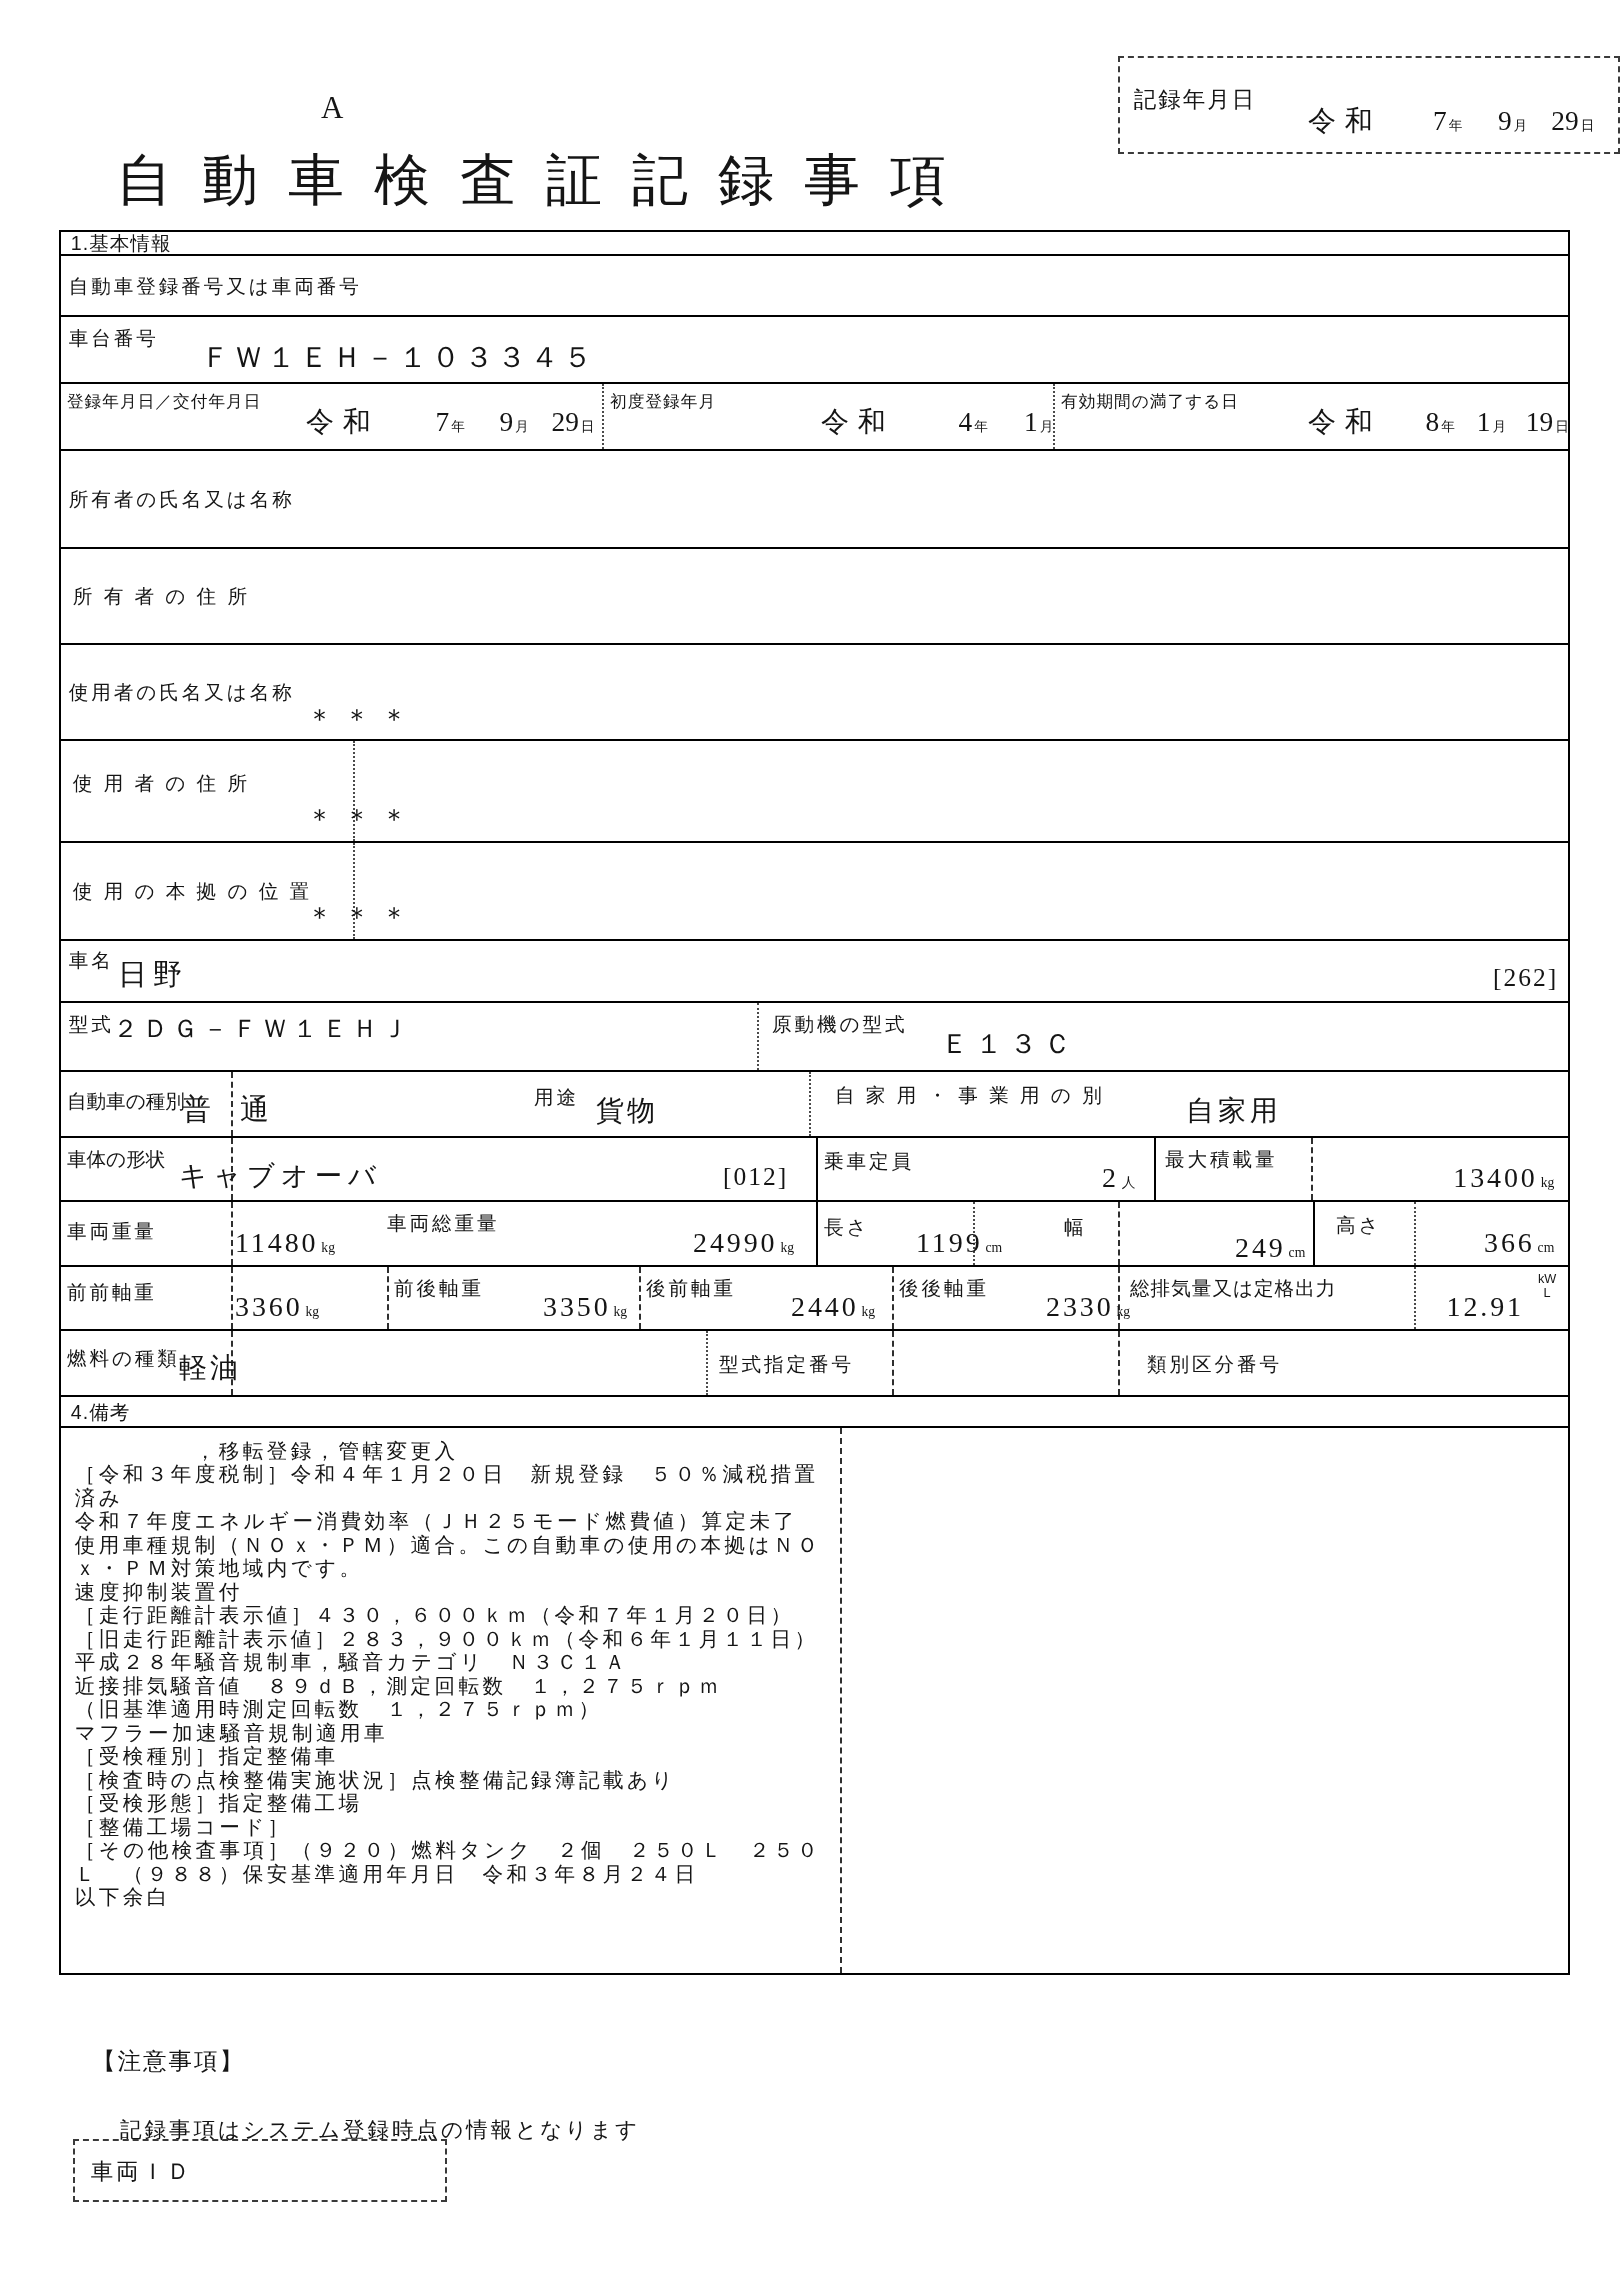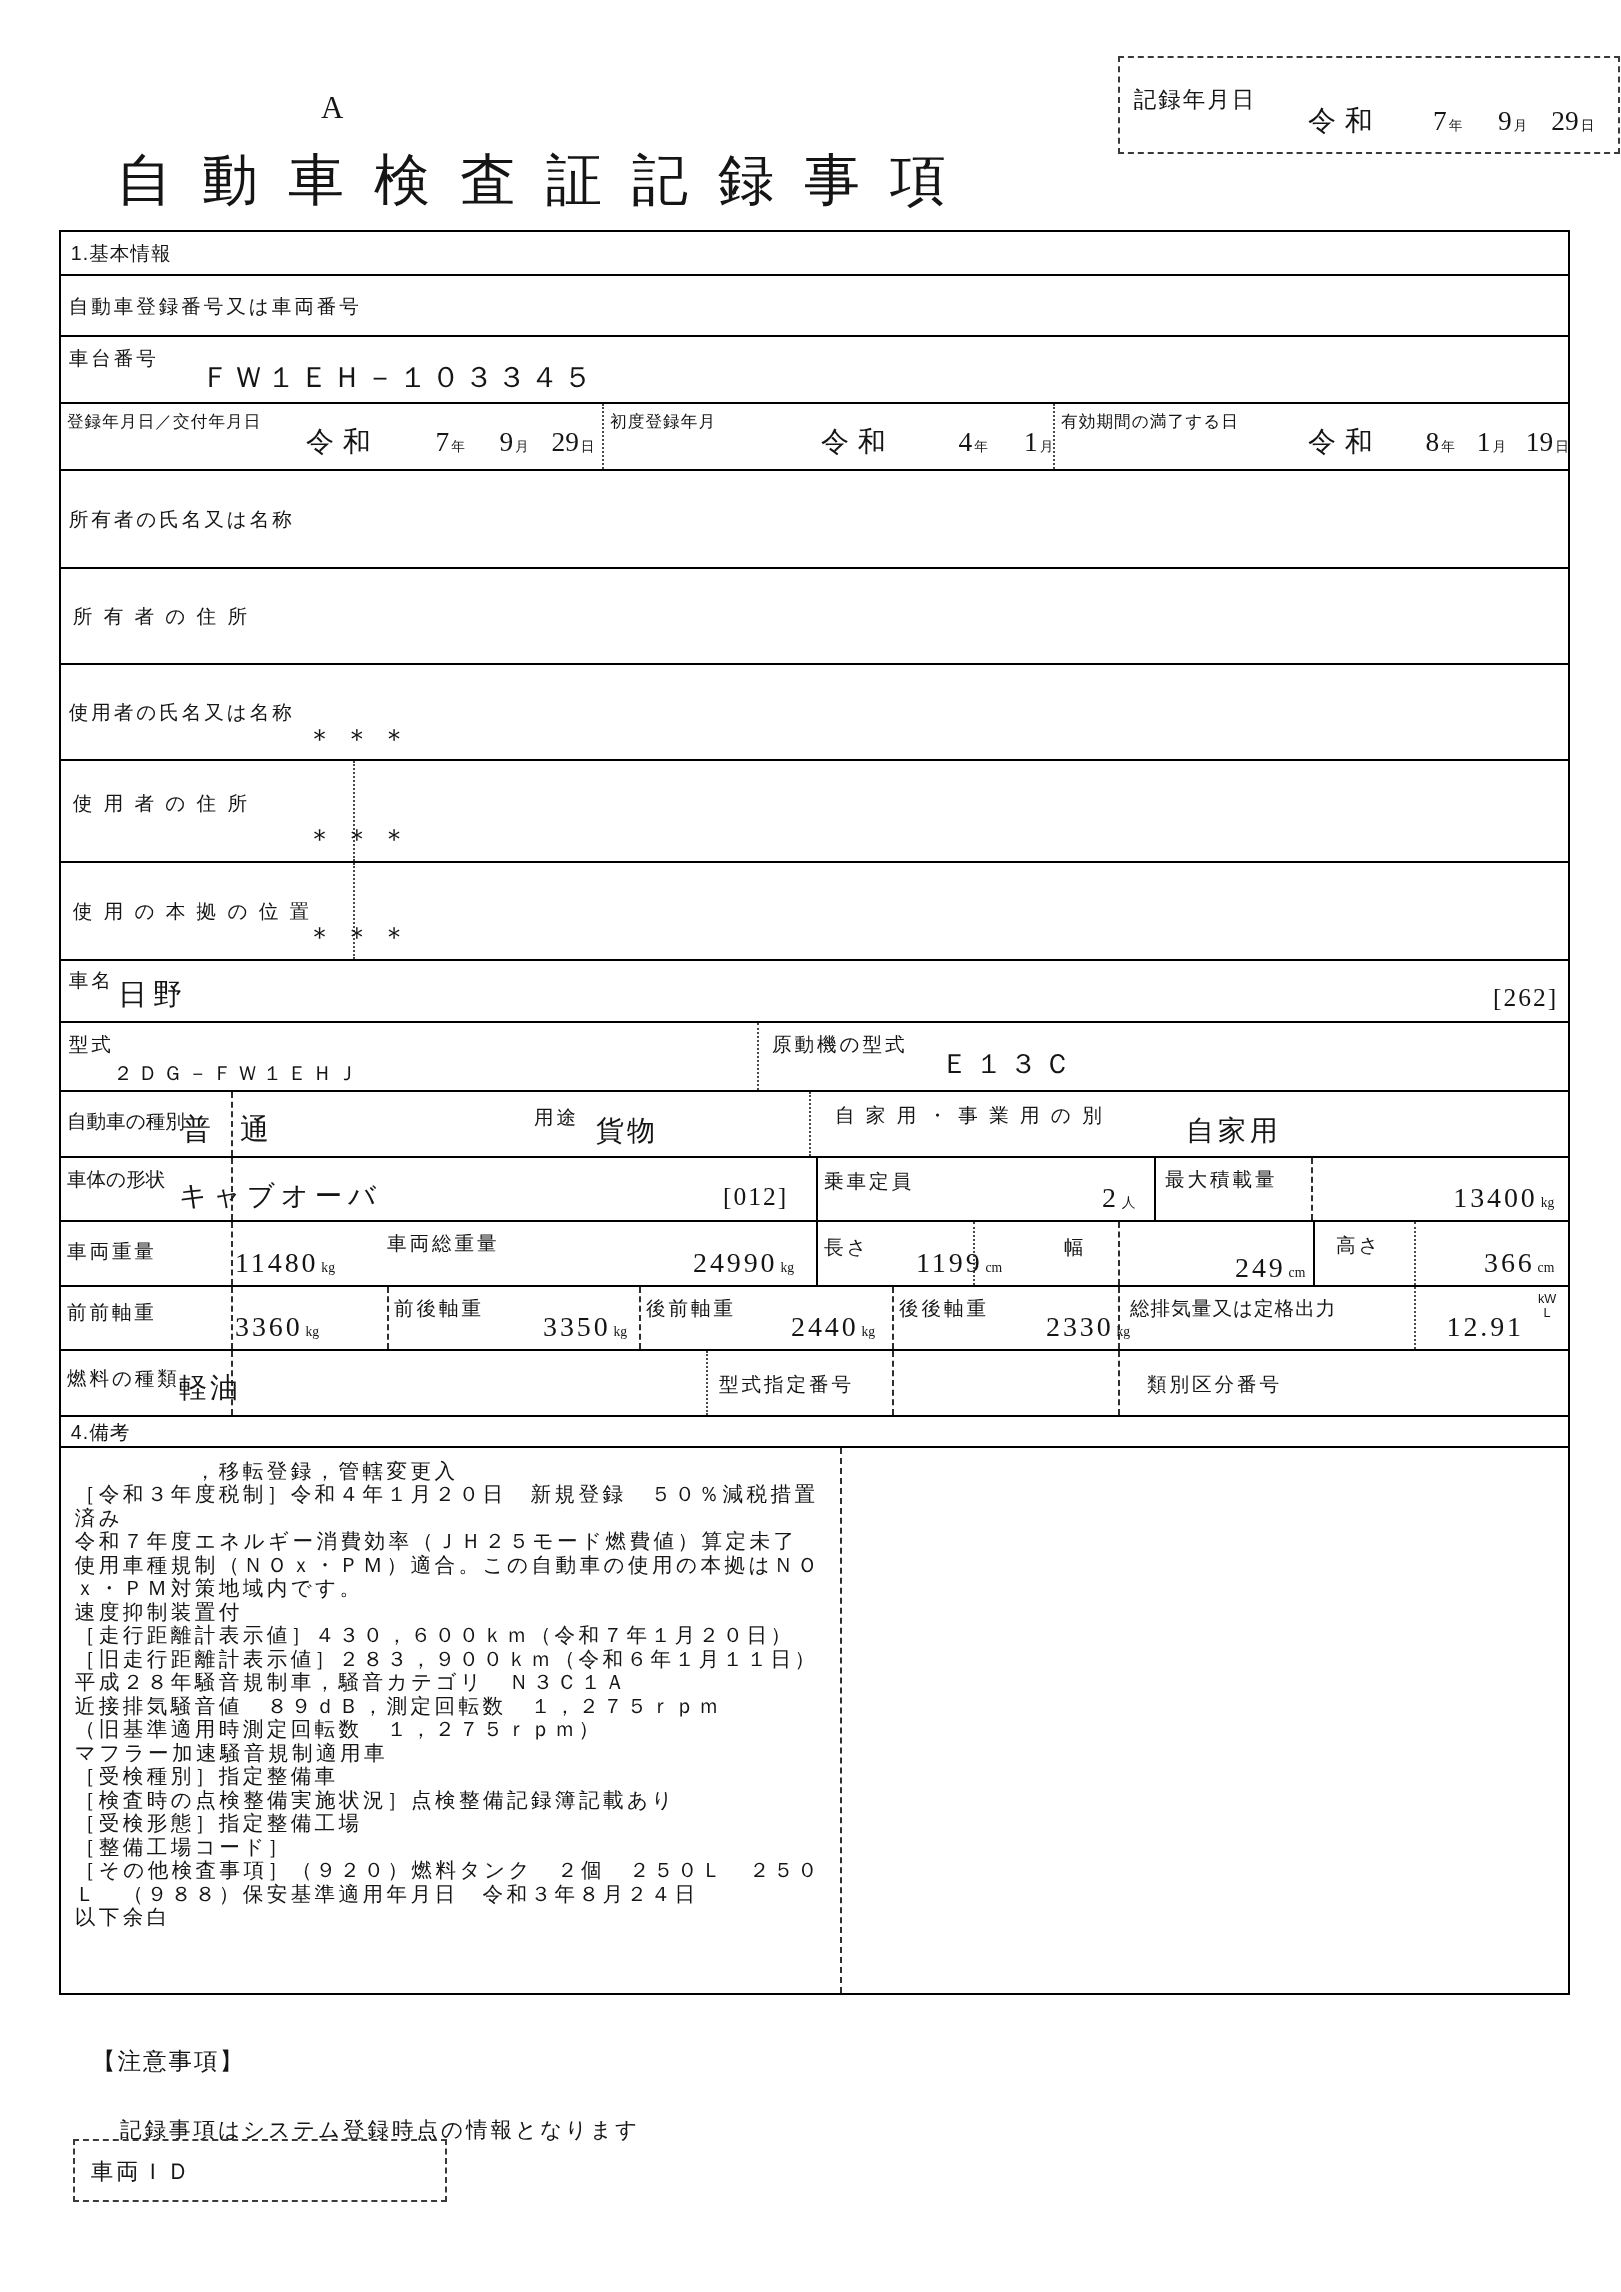--- a/index.html
+++ b/index.html
@@ -61,21 +61,21 @@
     <span class="rdate-val">
       <span class="era">令和</span>
       <span class="dnum" style="margin-left:47px">7</span><span class="dunit">年</span>
       <span class="dnum" style="margin-left:31px">9</span><span class="dunit">月</span>
       <span class="dnum" style="margin-left:19.6px">29</span><span class="dunit">日</span>
     </span>
   </div>
 
   <div class="tbl">
 
-    <div class="r first" style="height:42px">
+    <div class="r first" style="height:22px">
       <span class="sechead">1.基本情報</span>
     </div>
 
     <div class="r" style="height:61px">
       <span class="lbl" style="left:7.8px;top:50%;transform:translateY(-50%)">自動車登録番号又は車両番号</span>
     </div>
 
     <div class="r" style="height:67px">
       <span class="lbl" style="left:7.8px;top:7.8px">車台番号</span>
       <span class="val" style="left:140px;bottom:3.9px;font-size:29px;letter-spacing:3.9px">ＦＷ１ＥＨ－１０３３４５</span>
@@ -137,21 +137,21 @@
 
     <div class="r" style="height:62px">
       <span class="lbl" style="left:7.8px;top:5.9px">車名</span>
       <span class="val" style="left:57px;bottom:5.9px;font-size:29px;letter-spacing:5.9px">日野</span>
       <span class="val code" style="right:9.8px;bottom:7.8px">[262]</span>
     </div>
 
     <div class="r" style="height:69px">
       <span class="vld" style="left:696px"></span>
       <span class="lbl" style="left:7.8px;top:7.8px">型式</span>
-      <span class="val" style="left:52px;bottom:3px;font-size:20px;letter-spacing:4.9px">２ＤＧ－ＦＷ１ＥＨＪ</span>
+      <span class="val" style="left:52px;bottom:25px;font-size:25px;letter-spacing:4.9px">２ＤＧ－ＦＷ１ＥＨＪ</span>
       <span class="lbl" style="left:711px;top:7.8px">原動機の型式</span>
       <span class="val" style="left:880px;bottom:7.8px;font-size:27.4px;letter-spacing:6.9px">Ｅ１３Ｃ</span>
     </div>
 
     <div class="r" style="height:66px">
       <span class="vl" style="left:170px"></span>
       <span class="vld" style="left:748px"></span>
       <span class="lbl" style="left:5.9px;top:15.7px;letter-spacing:0">自動車の種別</span>
       <span class="val" style="left:121px;bottom:5.9px;font-size:29px">普　通</span>
       <span class="lbl" style="left:473px;top:11.8px">用途</span>

